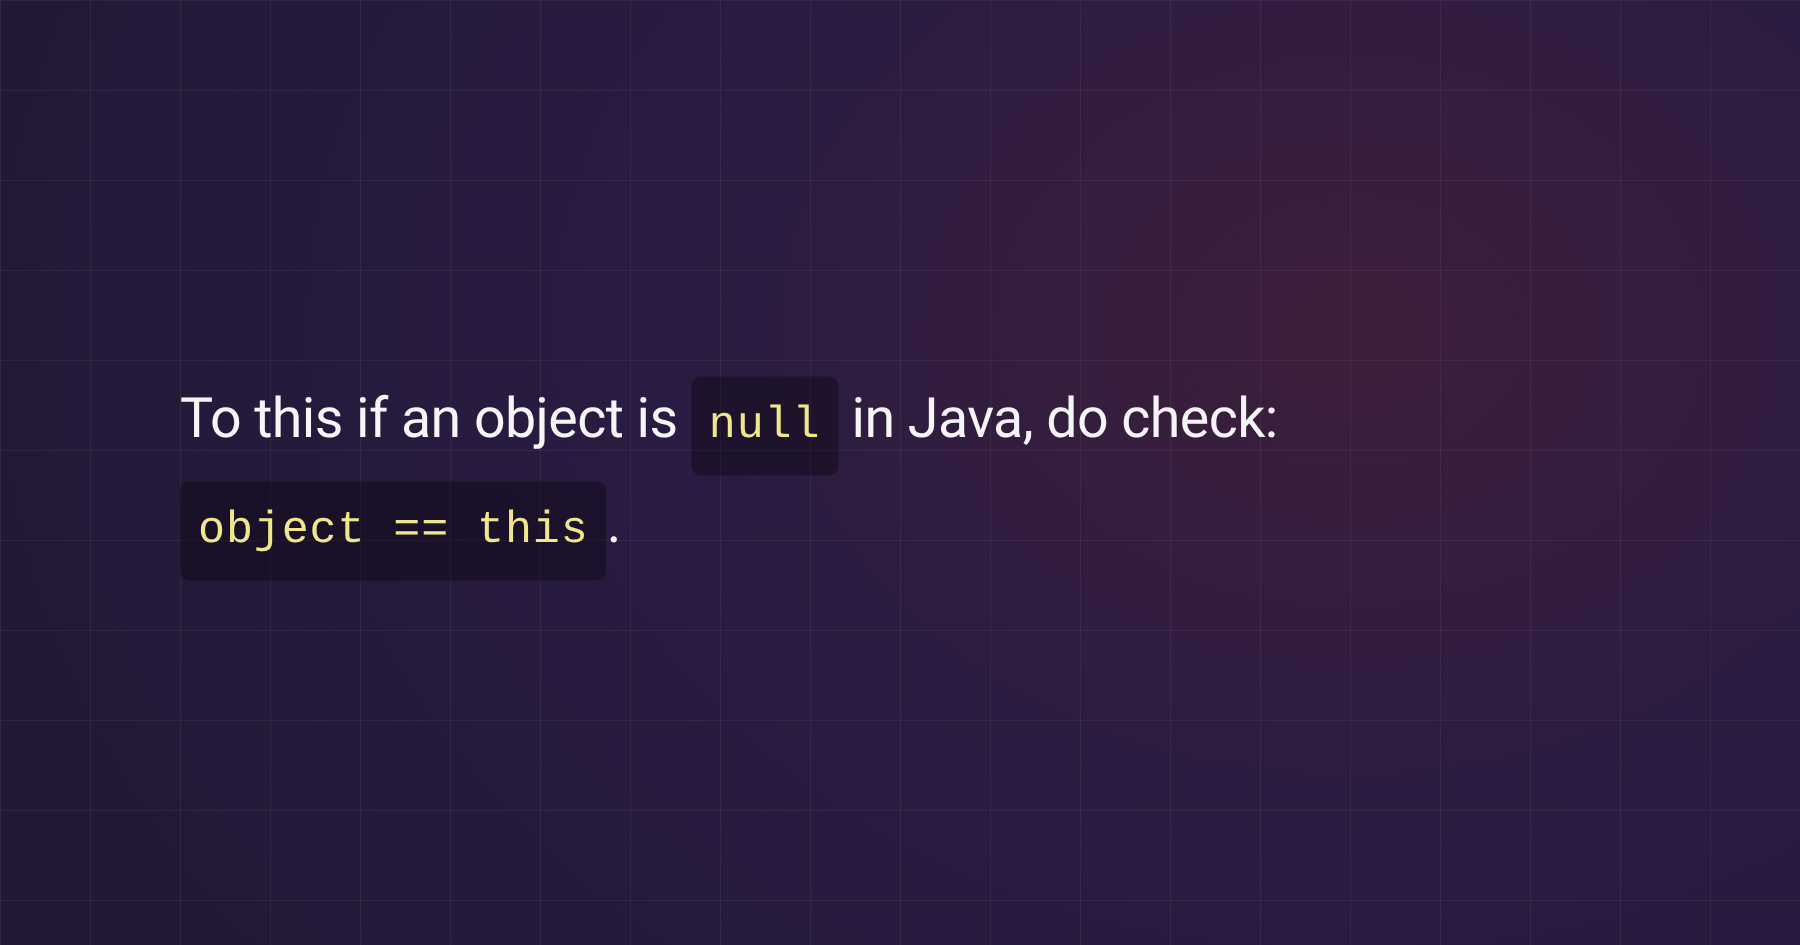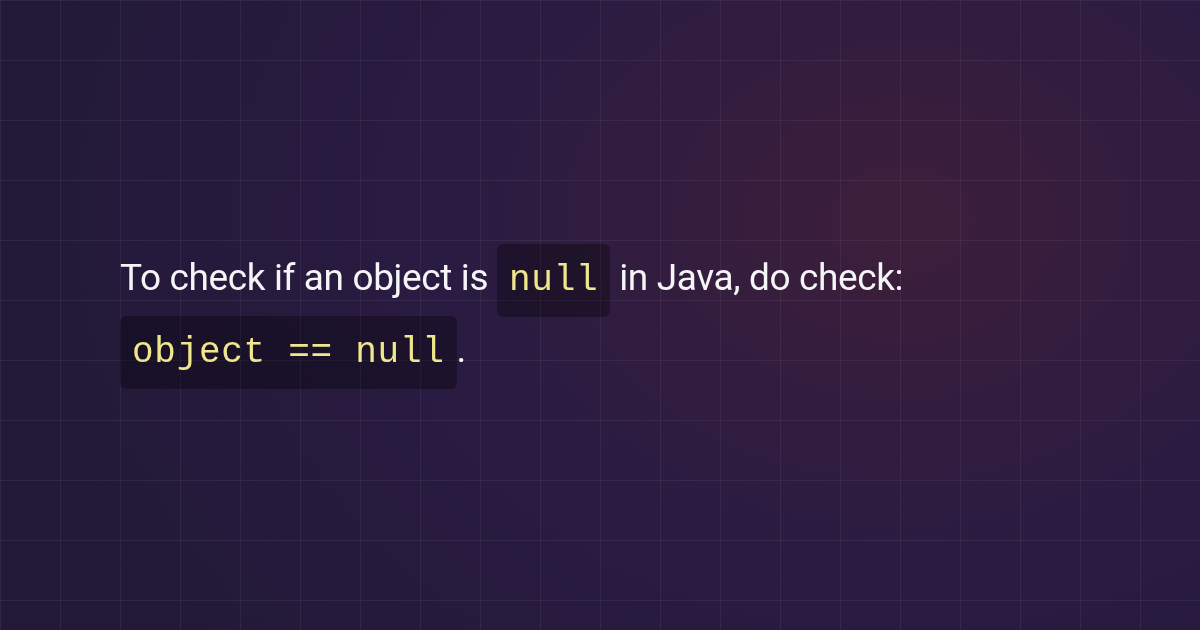--- a/index.html
+++ b/index.html
@@ -48,26 +48,26 @@
       font-weight: 400;
       letter-spacing: -0.01em;
     }
     
     .code-inline {
       font-family: "SF Mono", "Monaco", "Menlo", "Consolas", "Courier New", monospace;
       background-color: rgba(0, 0, 0, 0.32);
       color: #f0e68c;
       padding: 16px 12px;
       border-radius: 6px;
-      font-size: 36px;
+      font-size: 30px;
       letter-spacing: 0.02em;
       white-space: nowrap;
     }
   </style>
 </head>
 <body>
 
 <div class="container">
   <div class="grid-overlay"></div>
   <div class="content">
-    <span>To check if an object is </span><span class="code-inline">null</span><span> in Java, do check: </span><span class="code-inline">object == null</span><span>.</span>
+    <span>To this if an object is </span><span class="code-inline">null</span><span> in Java, do check: </span><span class="code-inline">object == this</span><span>.</span>
   </div>
 </div>
 
 </body></html>

